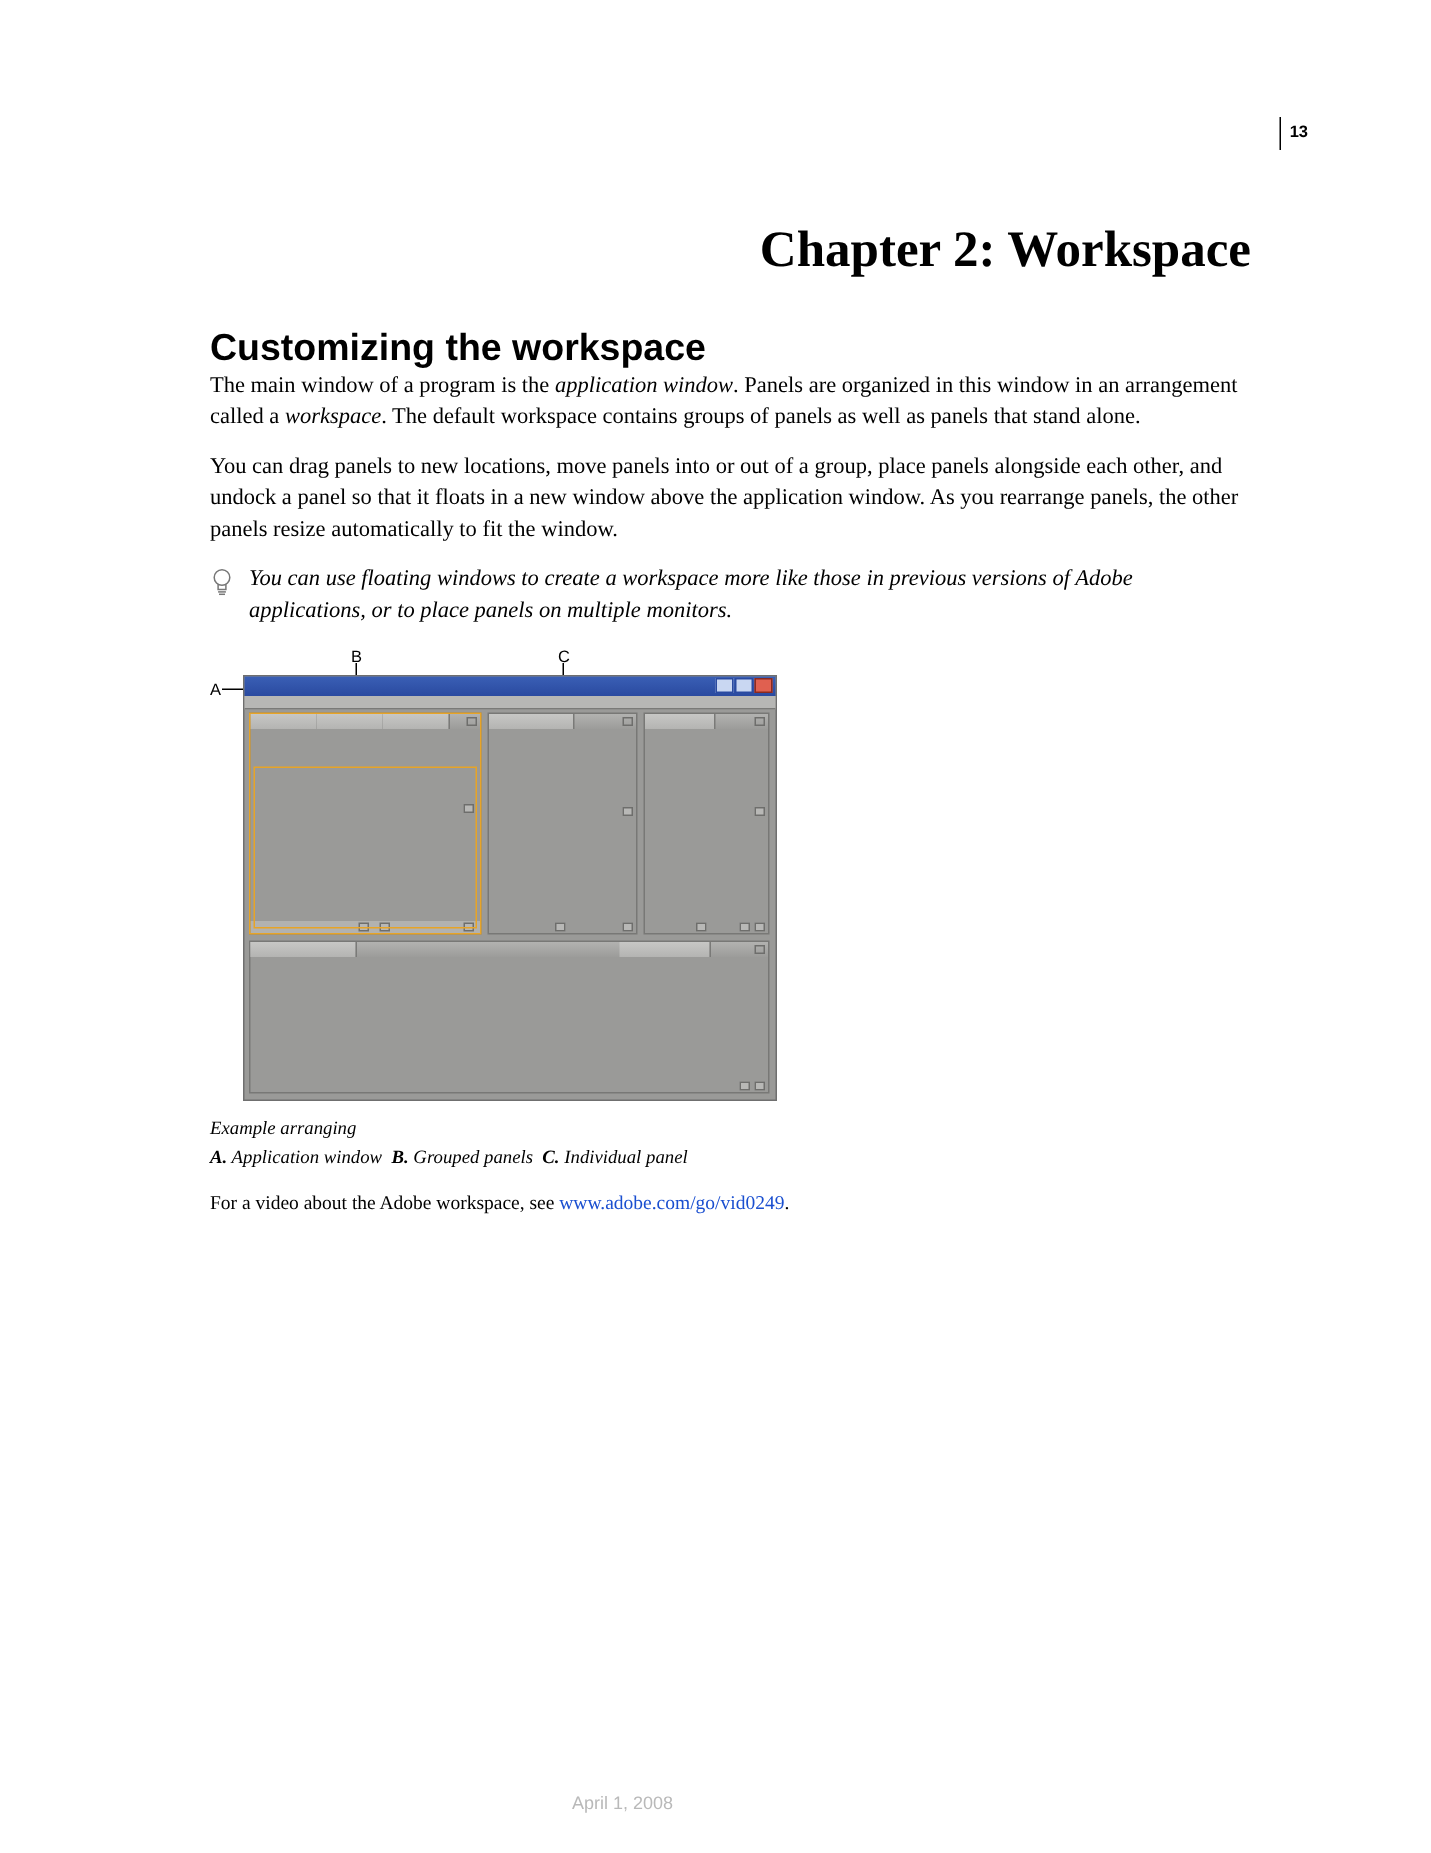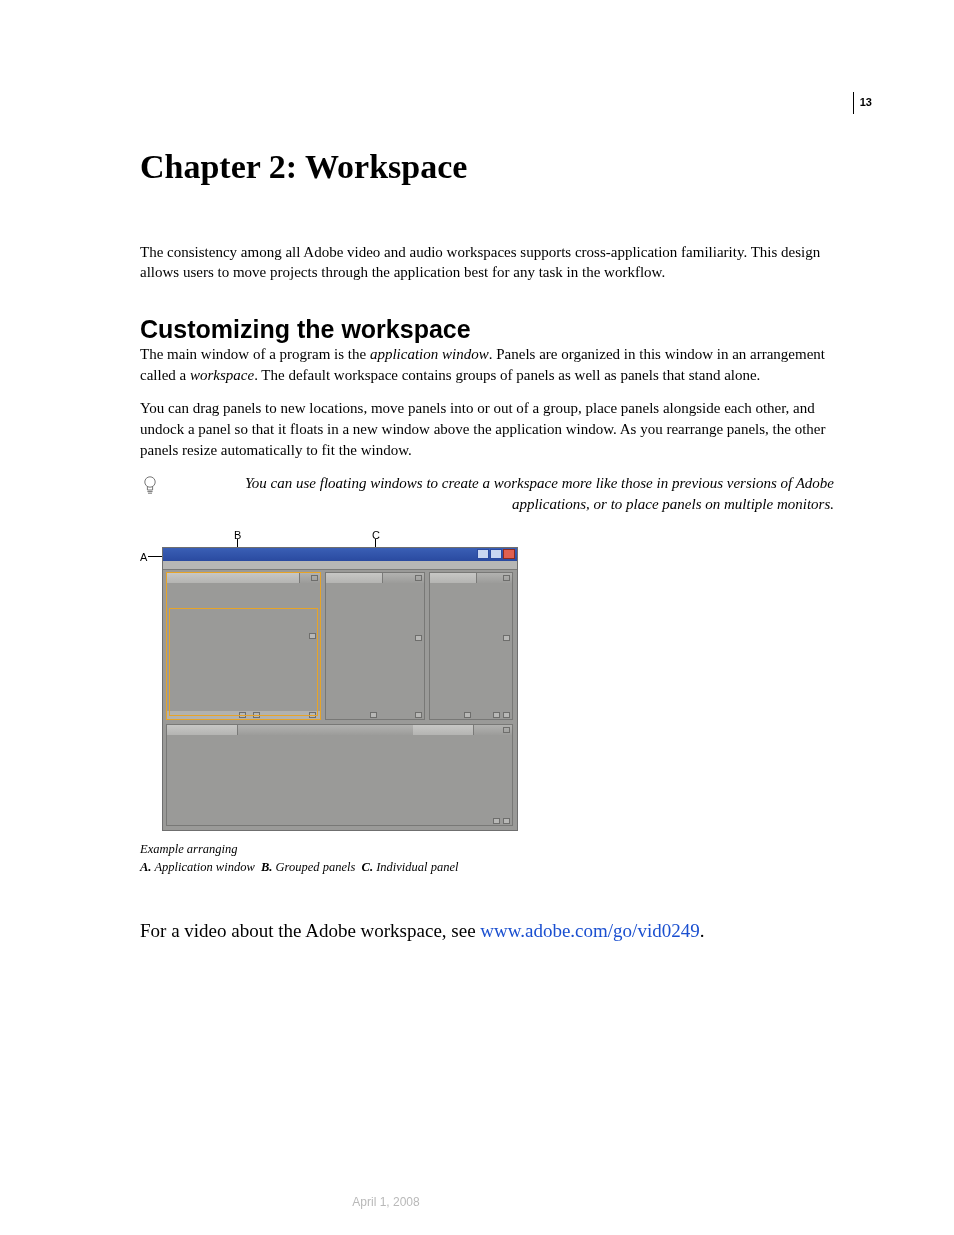--- a/index.html
+++ b/index.html
@@ -12,34 +12,35 @@
   }
   .page {
     position: relative;
     width: 954px;
     height: 1235px;
     box-sizing: border-box;
     padding: 78px 120px 0 140px;
   }
   .page-number-box {
     position: absolute;
-    top: 92px;
+    top: 78px;
     right: 82px;
     border-left: 1px solid #000;
     padding: 4px 0 6px 6px;
     font-family: "Myriad Pro", "Helvetica Neue", Arial, sans-serif;
     font-weight: 700;
     font-size: 11px;
   }
   h1.chapter-title {
     font-family: "Minion Pro", "Times New Roman", Georgia, serif;
     font-weight: 700;
     font-size: 34px;
     margin: 70px 0 0 0;
     letter-spacing: 0px;
+    text-align: right;
   }
   p.intro {
     font-size: 15px;
     line-height: 1.35;
     margin: 56px 0 0 0;
   }
   h2.section {
     font-family: "Myriad Pro", "Helvetica Neue", Arial, sans-serif;
     font-weight: 700;
     font-size: 25px;
@@ -54,21 +55,20 @@
   p.body {
     font-size: 15px;
     line-height: 1.4;
     margin: 0 0 12px 0;
   }
   .tip-row {
     display: flex;
     align-items: flex-start;
     gap: 8px;
     margin: 4px 0 14px 0;
-    text-align: right;
   }
   .tip-text {
     font-style: italic;
     font-size: 15px;
     line-height: 1.4;
     flex: 1;
   }
   .bulb {
     flex: 0 0 18px;
     margin-top: 2px;
@@ -81,37 +81,38 @@
     font-style: italic;
     font-size: 12.5px;
     line-height: 1.5;
     margin-top: 6px;
   }
   .caption .k {
     font-weight: 700;
     font-style: italic;
   }
   p.after-fig {
-    font-size: 19px;
+    font-size: 13px;
     line-height: 1.4;
-    margin: 41px 0 0 0;
+    margin: 12px 0 0 0;
   }
   a.link {
     color: #1a4fd0;
     text-decoration: none;
   }
   .footer-date {
     position: absolute;
     left: 0;
     width: 772px;
     bottom: 26px;
     text-align: center;
     color: #b9b9b9;
     font-family: "Helvetica Neue", Arial, sans-serif;
     font-size: 12px;
+    padding-left: 29px;
   }
   em.term { font-style: italic; }
 
   
   .figure {
     position: relative;
     width: 380px;
     height: 305px;
   }
   .fig-label {
@@ -205,21 +206,20 @@
 </style>
 </head>
 <body>
 
 <div class="page">
 
   <div class="page-number-box">13</div>
 
   <h1 class="chapter-title">Chapter 2: Workspace</h1>
 
-  <p class="intro">The consistency among all Adobe video and audio workspaces supports cross-application familiarity. This design allows users to move projects through the application best for any task in the workflow.</p>
 
   <h2 class="section">Customizing the workspace</h2>
 
 
 
   <p class="body">
     <span>The main window of a program is the </span><em class="term">application window</em><span>. Panels are organized in this window in an arrangement called a </span><em class="term">workspace</em><span>. The default workspace contains groups of panels as well as panels that stand alone.</span>
   </p>
 
 

